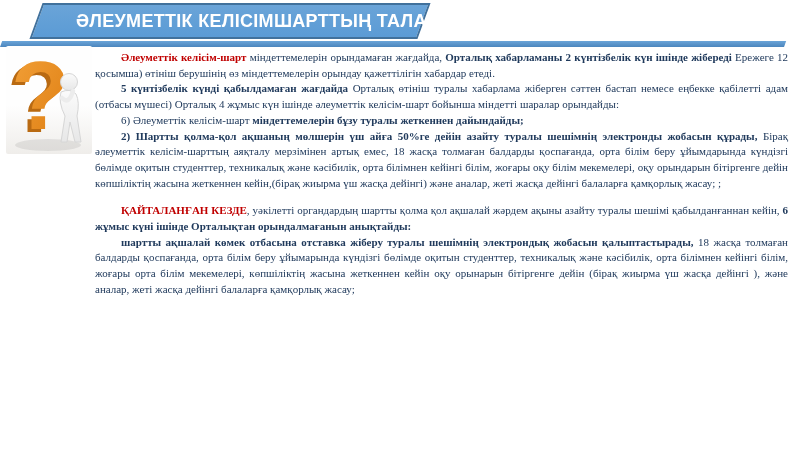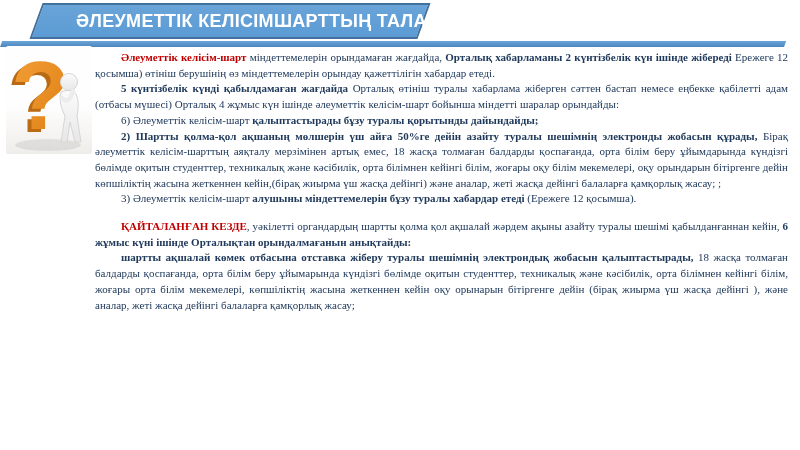--- a/index.html
+++ b/index.html
@@ -87,23 +87,22 @@
         <circle cx="63" cy="36" r="8.5" fill="url(#pg)" stroke="#d6d6d6" stroke-width="1"></circle>
         <path d="M55 46 q9 -4 15 2 q4 8 1 22 l4 26 h-6 l-5 -20 -3 20 h-6 l4 -26 q-7 -14 -4 -24 z" fill="url(#pg)" stroke="#d6d6d6" stroke-width="1"></path>
         <path d="M56 52 q7 7 11 -7" stroke="#ececec" stroke-width="4.5" fill="none" stroke-linecap="round"></path>
       </g>
     </svg>
   </div>
 
   <div class="body-text">
       <p class="para indent"><span class="run red-bold">Әлеуметтік келісім-шарт</span><span class="run normal"> міндеттемелерін орындамаған жағдайда,  </span><span class="run bold">Орталық хабарламаны 2 күнтізбелік күн ішінде жібереді</span><span class="run normal"> Ережеге 12 қосымша)  өтініш берушінің өз міндеттемелерін орындау қажеттілігін хабардар етеді.</span></p>
       <p class="para indent"><span class="run bold">5 күнтізбелік күнді қабылдамаған жағдайда</span><span class="run normal">  Орталық өтініш туралы хабарлама жіберген сәттен бастап немесе еңбекке қабілетті адам (отбасы мүшесі) Орталық 4 жұмыс күн ішінде әлеуметтік келісім-шарт бойынша міндетті шаралар орындайды:</span></p>
-      <p class="para indent"><span class="run normal">6) Әлеуметтік келісім-шарт  </span><span class="run bold">қалыптастырады бұзу туралы қорытынды дайындайды;</span></p>
+      <p class="para indent"><span class="run normal">6) Әлеуметтік келісім-шарт  </span><span class="run bold">міндеттемелерін бұзу туралы жеткеннен дайындайды;</span></p>
       <p class="para indent"><span class="run bold">2) Шартты қолма-қол ақшаның мөлшерін үш айға 50%ге дейін азайту туралы шешімнің электронды жобасын құрады,</span><span class="run normal"> Бірақ әлеуметтік келісім-шарттың аяқталу мерзімінен артық емес, 18 жасқа толмаған балдарды қоспағанда, орта білім беру ұйымдарында күндізгі бөлімде оқитын студенттер, техникалық және кәсібилік, орта білімнен кейінгі білім, жоғары оқу білім мекемелері, оқу орындарын бітіргенге дейін көпшіліктің жасына жеткеннен кейін,(бірақ жиырма үш жасқа дейінгі) және аналар, жеті жасқа дейінгі балаларға қамқорлық жасау; ;</span></p>
-      <p class="para indent"><span class="run normal">3) Әлеуметтік келісім-шарт </span><span class="run bold">алушыны міндеттемелерін  бұзу туралы хабардар етеді</span><span class="run normal">  (Ережеге 12 қосымша).</span></p>
       <div class="spacer"></div>
       <p class="para indent"><span class="run red-bold">ҚАЙТАЛАНҒАН КЕЗДЕ</span><span class="run normal">, уәкілетті органдардың шартты қолма қол ақшалай жәрдем ақыны азайту туралы шешімі қабылданғаннан кейін, </span><span class="run bold">6 жұмыс күні ішінде Орталықтан орындалмағанын анықтайды:</span></p>
       <p class="para indent"><span class="run bold">шартты ақшалай көмек отбасына отставка жіберу туралы шешімнің электрондық жобасын қалыптастырады,</span><span class="run normal"> 18 жасқа толмаған балдарды қоспағанда, орта білім беру ұйымарында күндізгі бөлімде оқитын студенттер, техникалық және кәсібилік, орта білімнен кейінгі білім, жоғары орта білім мекемелері, көпшіліктің жасына жеткеннен кейін оқу орынарын бітіргенге дейін (бірақ жиырма үш жасқа дейінгі ), және аналар, жеті жасқа дейінгі балаларға қамқорлық жасау;</span></p>
       <div class="spacer"></div>
     </div>
 
   <div class="page-number">15</div>
 
 </div>
 

